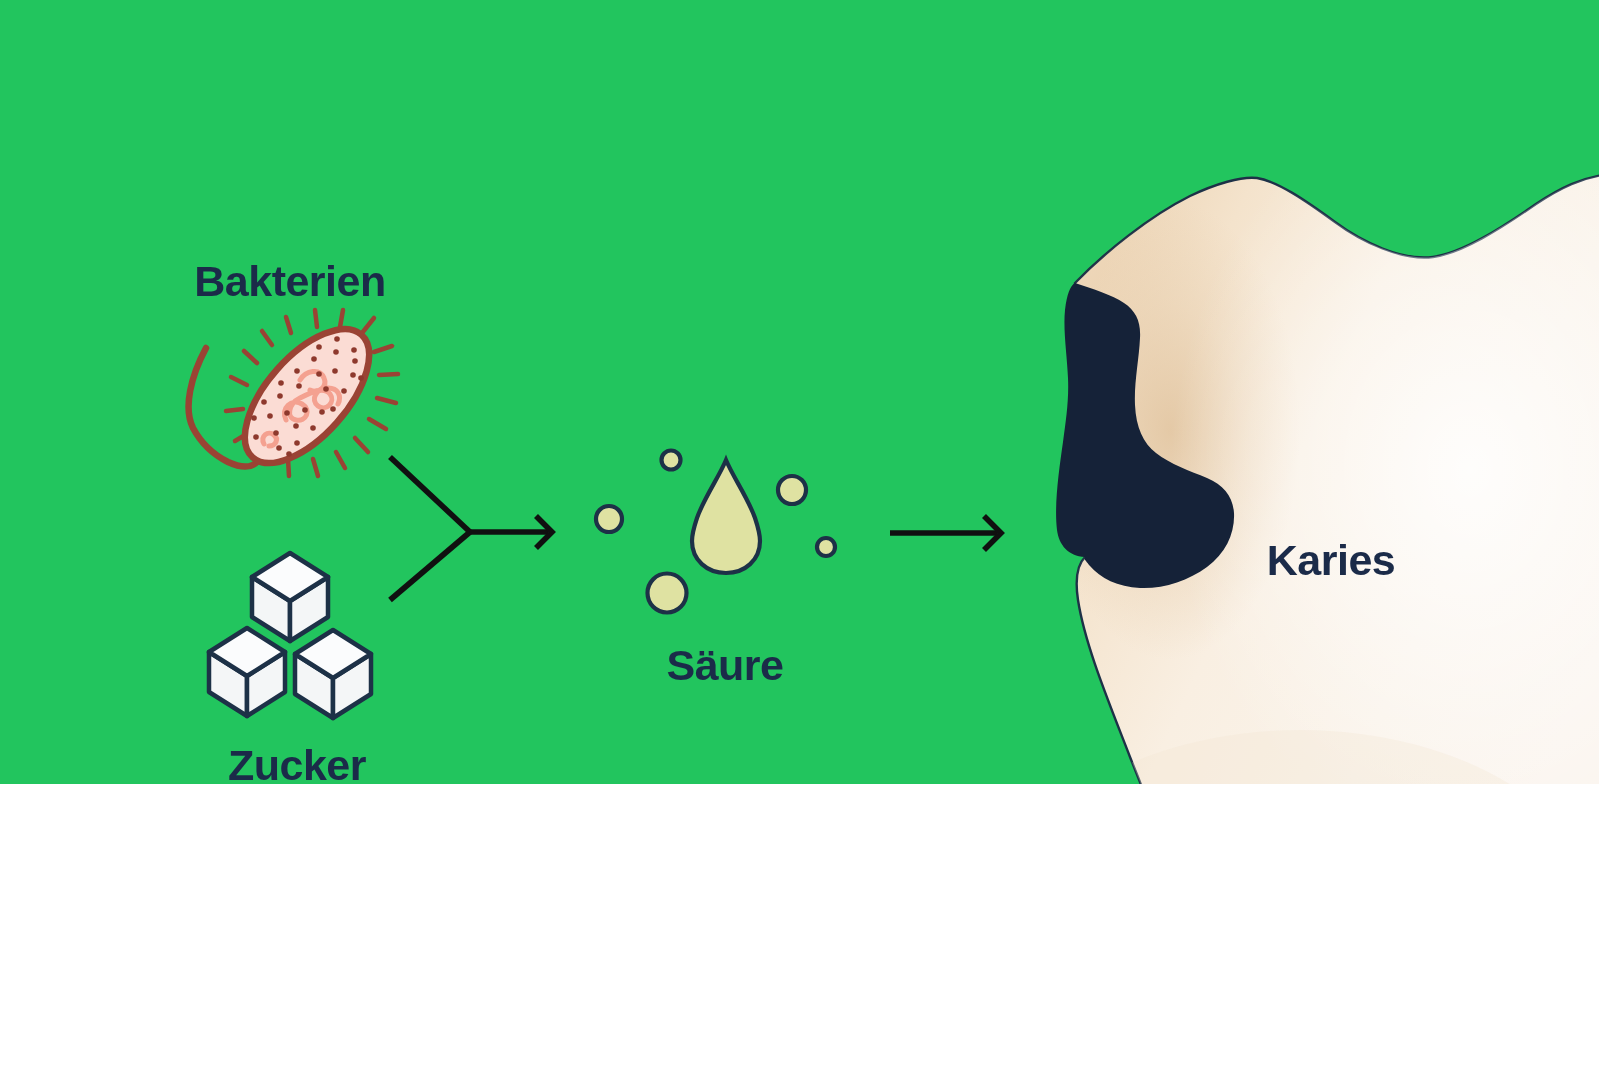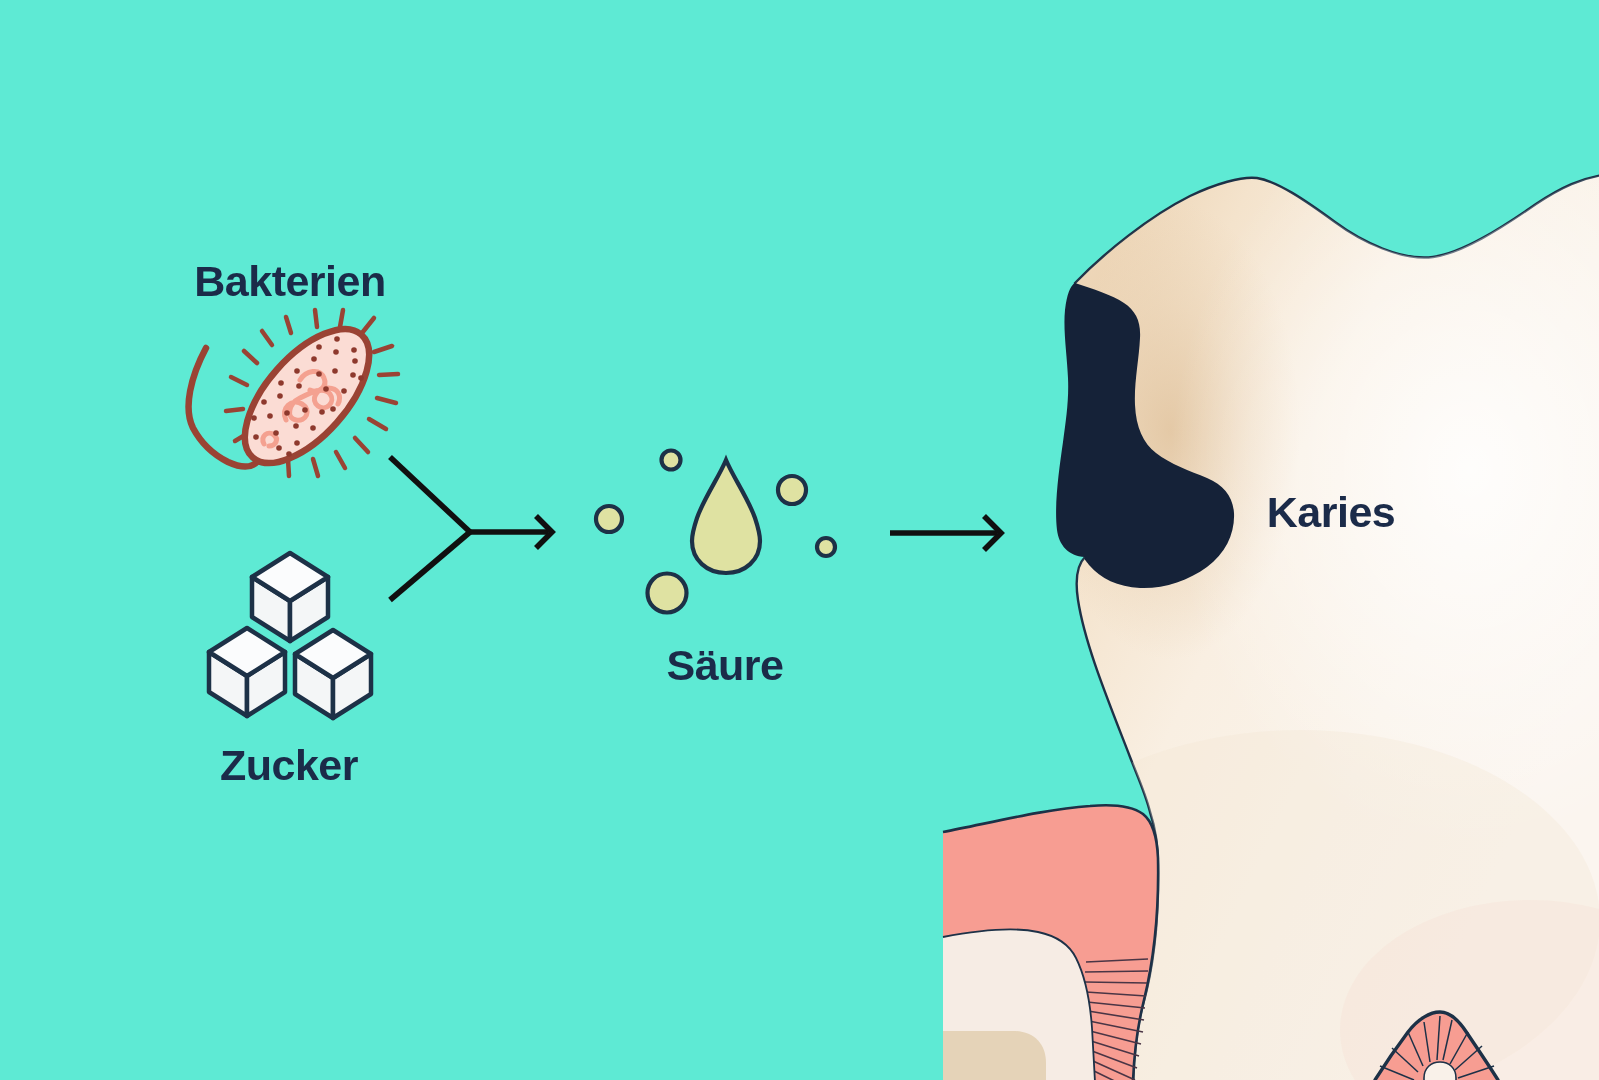--- a/index.html
+++ b/index.html
@@ -1,16 +1,16 @@
 <!DOCTYPE html>
 <html style="--label: #1b2b49; --ink: #1d3147; --cavity: #152238; --arrow: #101010; --bactOutline: #9a4334; --bactFill: #fbdcd4; --bactDot: #8e392d; --bactDna: #f4a190; --sugarTop: #fbfcfd; --sugarSide: #f4f6f7; --acid: #dfe2a2; --gum: #f79d92; --gumInner: #f6ece4; --dentin: #e5d3b8; --hatch: #4a3545; --archFill: #f9f1e9; --toothCream: #eed7b9; --toothMid: #f9efe2; --toothLight: #fbf4ee; --toothShadow: #e0c29c;"><head>
 <meta charset="utf-8">
 <style>
   html,body{margin:0;padding:0;background:#ffffff;}
-  #stage{position:relative;width:1599px;height:1080px;overflow:hidden;background:#5eead4;
+  #stage{position:relative;width:1599px;height:784px;overflow:hidden;background:#22c55e;
          font-family:"Liberation Sans",sans-serif;}
   #artwork{position:absolute;inset:0;}
 
   .node-label{position:absolute;width:300px;text-align:center;
     font:700 43px/1 "Liberation Sans",sans-serif;
     color:var(--label,#1b2b49);letter-spacing:-0.5px;white-space:nowrap;}
 
   
   .c-tooth{fill:url(#toothGrad);stroke:var(--ink,#1d3147);stroke-width:2.4;}
   .c-cavity{fill:var(--cavity,#152238);}
@@ -247,16 +247,16 @@
           <line class="c-fan" x1="1455" y1="1070" x2="1482" y2="1046"></line>
           <line class="c-fan" x1="1458" y1="1078" x2="1494" y2="1066"></line>
         </g>
         <path class="c-arch" d="M1424,1092 L1424,1078 C1424,1068 1431,1062 1440,1062
                  C1449,1062 1456,1068 1456,1078 L1456,1092"></path>
       </g>
     </g>
   </svg>
 
   <div class="node-label" style="left:140px;top:260px;">Bakterien</div>
-  <div class="node-label" style="left:139px;top:744px;">Zucker</div>
+  <div class="node-label" style="left:147px;top:744px;">Zucker</div>
   <div class="node-label" style="left:575px;top:644px;text-align:center;">Säure</div>
-  <div class="node-label" style="left:1181px;top:491px;">Karies</div>
+  <div class="node-label" style="left:1181px;top:539px;">Karies</div>
 </div>
 
 </body></html>

